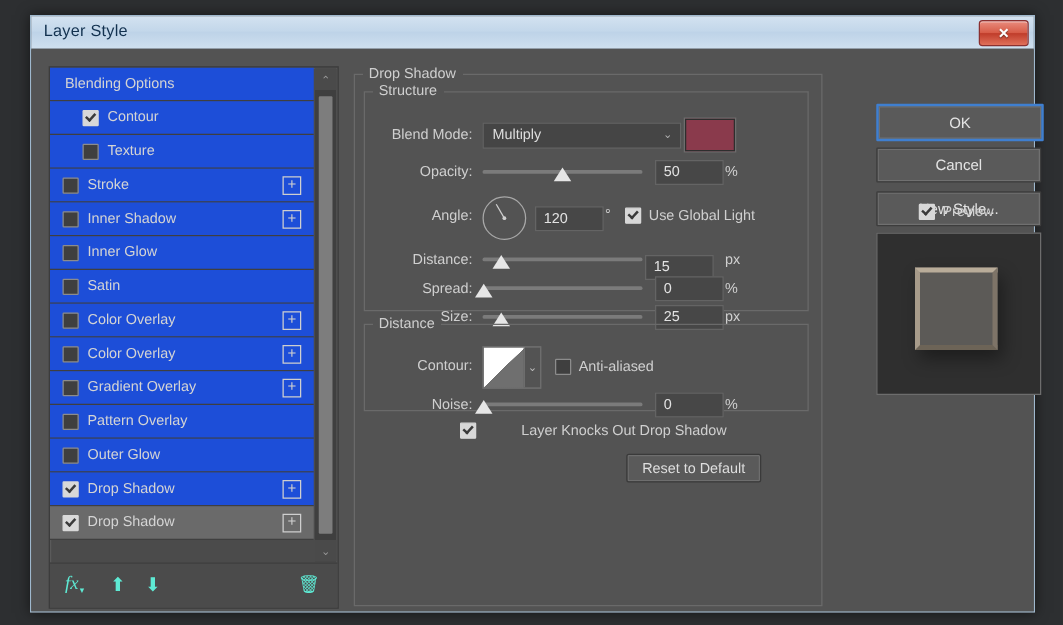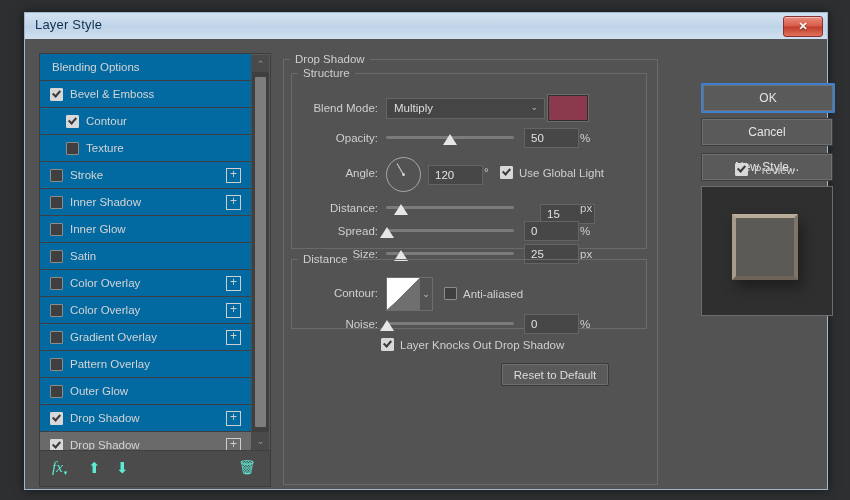--- a/index.html
+++ b/index.html
@@ -70,21 +70,21 @@
   .list-scrollwrap {
     position: absolute;
     left: 0; top: 0; right: 19px; bottom: 0;
   }
   .fx-row {
     position: relative;
     height: 26px;
     border-bottom: 1px solid #3f3f3f;
     display: flex; align-items: center;
     color: #d4d4d4; font-size: 11.5px;
-    background: #0369a1;
+    background: #1d4ed8;
     cursor: pointer;
   }
   .fx-row.selected { background: #6a6a6a; }
   .fx-row.header { padding-left: 12px; }
   .fx-row .cb {
     width: 11px; height: 11px;
     margin-left: 10px; margin-right: 7px;
     border: 1px solid #8c8c8c;
     background: #3f3f3f;
     border-radius: 1px;
@@ -373,24 +373,20 @@
     </div>
 
     <div class="body-area">
 
       <div class="left-panel">
         <div class="list-area">
           <div class="list-scrollwrap" id="fx-list">
               <div class="fx-row header">
                 <span>Blending Options</span>
               </div>
-              <div class="fx-row">
-                <span class="cb checked"></span>
-                <span>Bevel &amp; Emboss</span>
-              </div>
               <div class="fx-row sub">
                 <span class="cb checked"></span>
                 <span>Contour</span>
               </div>
               <div class="fx-row sub">
                 <span class="cb"></span>
                 <span>Texture</span>
               </div>
               <div class="fx-row">
                 <span class="cb"></span>
@@ -500,21 +496,21 @@
               <span>Use Global Light</span>
             </div>
           </div>
 
           <div class="row" style="top:118px;">
             <div class="lbl" style="left:0;">Distance:</div>
             <div class="slider" style="left:94px; width:128px;">
               <div class="track"></div>
               <div class="thumb" style="left:8px;"></div>
             </div>
-            <div class="numfield" style="left:248px;margin-top:12px;">15</div>
+            <div class="numfield" style="left:224px;margin-top:12px;">15</div>
             <div class="unit" style="left:288px;">px</div>
           </div>
 
           <div class="row" style="top:141px;">
             <div class="lbl" style="left:0;">Spread:</div>
             <div class="slider" style="left:94px; width:128px;">
               <div class="track"></div>
               <div class="thumb" style="left:-6px;"></div>
             </div>
             <div class="numfield" style="left:232px;">0</div>
@@ -551,21 +547,21 @@
             <div class="lbl" style="left:0;">Noise:</div>
             <div class="slider" style="left:94px; width:128px;">
               <div class="track"></div>
               <div class="thumb" style="left:-6px;"></div>
             </div>
             <div class="numfield" style="left:232px;">0</div>
             <div class="unit" style="left:288px;">%</div>
           </div>
         </fieldset>
 
-        <div class="chk" style="left:98px; top:285px;">
+        <div class="chk" style="left:85px; top:285px;gap:30px;">
           <span class="box checked"></span>
           <span>Layer Knocks Out Drop Shadow</span>
         </div>
 
         <div class="pushbtn" style="left:218px; top:310px; width:106px;">Reset to Default</div>
       </div>
 
       <div class="right">
         <div class="rbtn primary" style="top: 30px; border-color: rgb(63, 127, 208);">OK</div>
         <div class="rbtn" style="top:65px;">Cancel</div>

